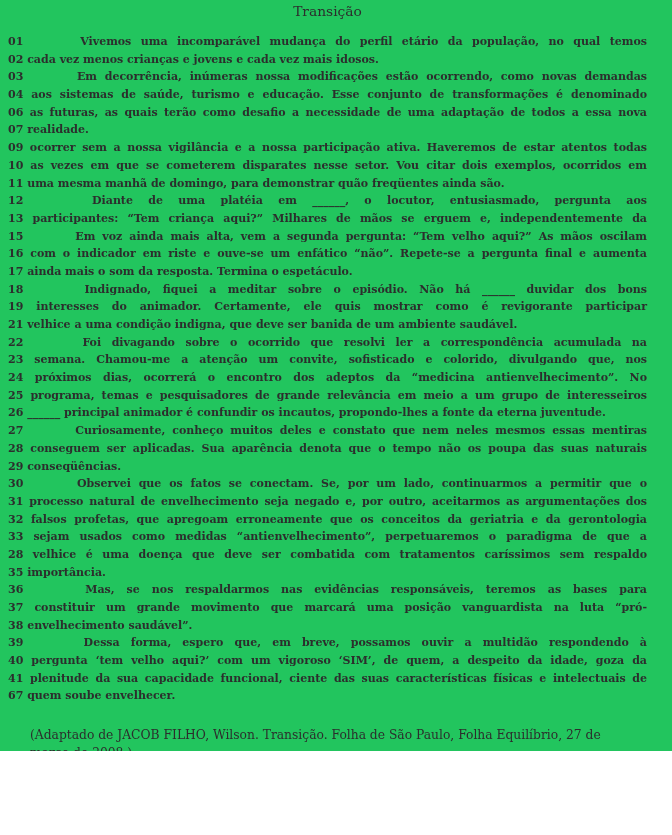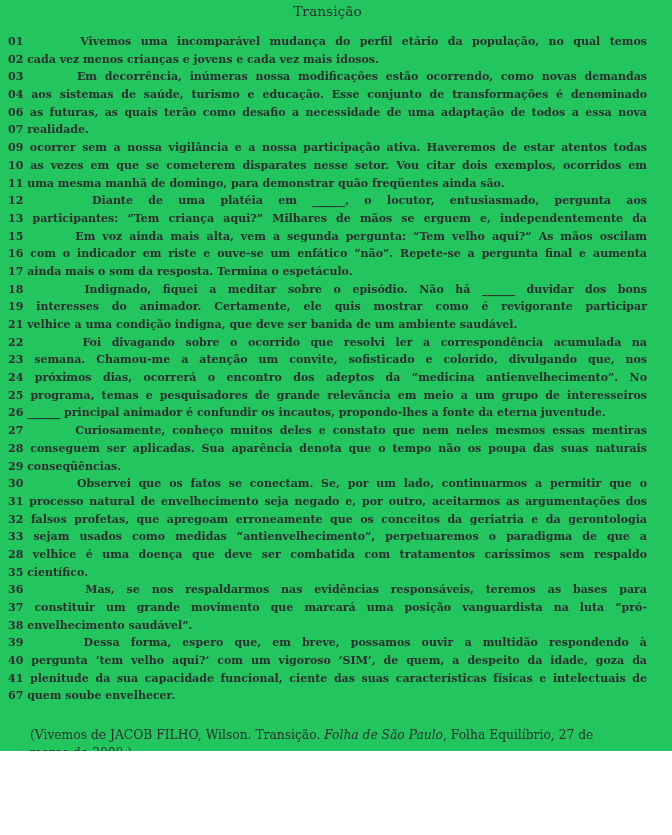--- a/index.html
+++ b/index.html
@@ -33,21 +33,21 @@
     text-align-last: justify;
   }
   .ln { white-space: pre; }
   .isp { display: inline-block; width: 38px; height: 1px; }
   .citation {
     margin-top: 21px;
     margin-left: 22px;
     font-size: 12.3px;
     line-height: 18px;
   }
-  .citation .it { font-style: italic; }
+  .citation .it { }
 </style>
 </head>
 <body>
 
 <div class="page">
   <div class="title">Transição</div>
   <div class="lines">
       <div class="line full"><span class="ln">01</span> <span class="isp"></span> <span>Vivemos uma incomparável mudança do perfil etário da população, no qual temos</span></div>
       <div class="line"><span class="ln">02</span> <span>cada vez menos crianças e jovens e cada vez mais idosos.</span></div>
       <div class="line full"><span class="ln">03</span> <span class="isp"></span> <span>Em decorrência, inúmeras nossa modificações estão ocorrendo, como novas demandas</span></div>
@@ -71,26 +71,26 @@
       <div class="line full"><span class="ln">25</span> <span>programa, temas e pesquisadores de grande relevância em meio a um grupo de interesseiros</span></div>
       <div class="line"><span class="ln">26</span> <span>______ principal animador é confundir os incautos, propondo-lhes a fonte da eterna juventude.</span></div>
       <div class="line full"><span class="ln">27</span> <span class="isp"></span> <span>Curiosamente, conheço muitos deles e constato que nem neles mesmos essas mentiras</span></div>
       <div class="line full"><span class="ln">28</span> <span>conseguem ser aplicadas. Sua aparência denota que o tempo não os poupa das suas naturais</span></div>
       <div class="line"><span class="ln">29</span> <span>conseqüências.</span></div>
       <div class="line full"><span class="ln">30</span> <span class="isp"></span> <span>Observei que os fatos se conectam. Se, por um lado, continuarmos a permitir que o</span></div>
       <div class="line full"><span class="ln">31</span> <span>processo natural de envelhecimento seja negado e, por outro, aceitarmos as argumentações dos</span></div>
       <div class="line full"><span class="ln">32</span> <span>falsos profetas, que apregoam erroneamente que os conceitos da geriatria e da gerontologia</span></div>
       <div class="line full"><span class="ln">33</span> <span>sejam usados como medidas “antienvelhecimento”, perpetuaremos o paradigma de que a</span></div>
       <div class="line full"><span class="ln">28</span> <span>velhice é uma doença que deve ser combatida com tratamentos caríssimos sem respaldo</span></div>
-      <div class="line"><span class="ln">35</span> <span>científico.</span></div>
+      <div class="line"><span class="ln">35</span> <span>importância.</span></div>
       <div class="line full"><span class="ln">36</span> <span class="isp"></span> <span>Mas, se nos respaldarmos nas evidências responsáveis, teremos as bases para</span></div>
       <div class="line full"><span class="ln">37</span> <span>constituir um grande movimento que marcará uma posição vanguardista na luta “pró-</span></div>
       <div class="line"><span class="ln">38</span> <span>envelhecimento saudável”.</span></div>
       <div class="line full"><span class="ln">39</span> <span class="isp"></span> <span>Dessa forma, espero que, em breve, possamos ouvir a multidão respondendo à</span></div>
       <div class="line full"><span class="ln">40</span> <span>pergunta ‘tem velho aqui?’ com um vigoroso ‘SIM’, de quem, a despeito da idade, goza da</span></div>
       <div class="line full"><span class="ln">41</span> <span>plenitude da sua capacidade funcional, ciente das suas características físicas e intelectuais de</span></div>
       <div class="line"><span class="ln">67</span> <span>quem soube envelhecer.</span></div>
     </div>
   <div class="citation">
-    <div><span>(Vivemos de JACOB FILHO, Wilson. Transição. </span><span class="it">Folha de São Paulo</span><span>, Folha Equilíbrio, 27 de</span></div>
+    <div><span>(Adaptado de JACOB FILHO, Wilson. Transição. </span><span class="it">Folha de São Paulo</span><span>, Folha Equilíbrio, 27 de</span></div>
     <div>março de 2008.)</div>
   </div>
 </div>
 
 </body></html>

